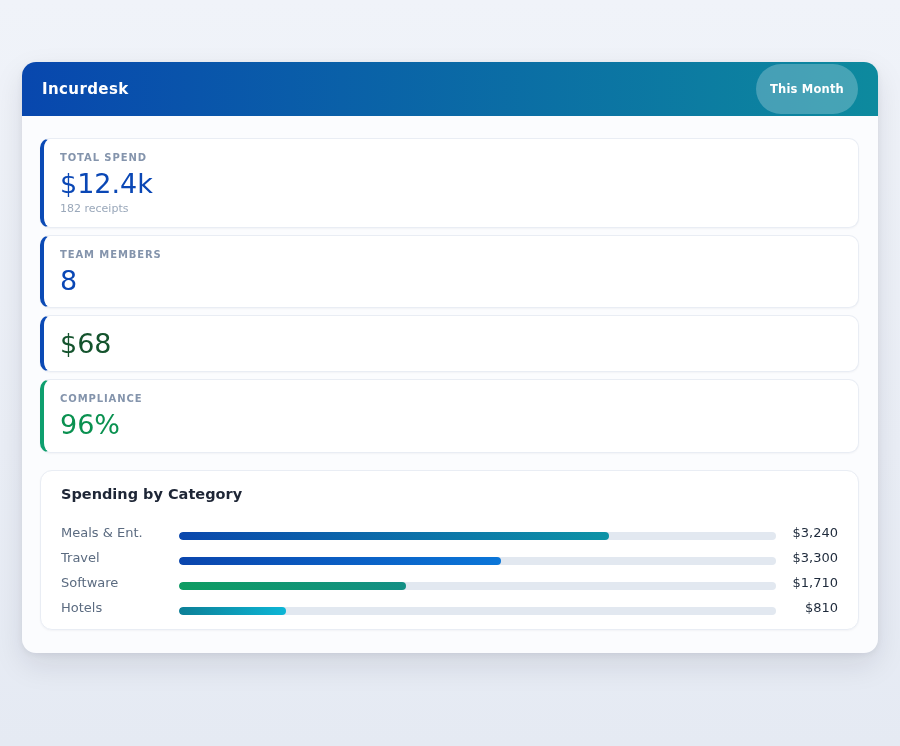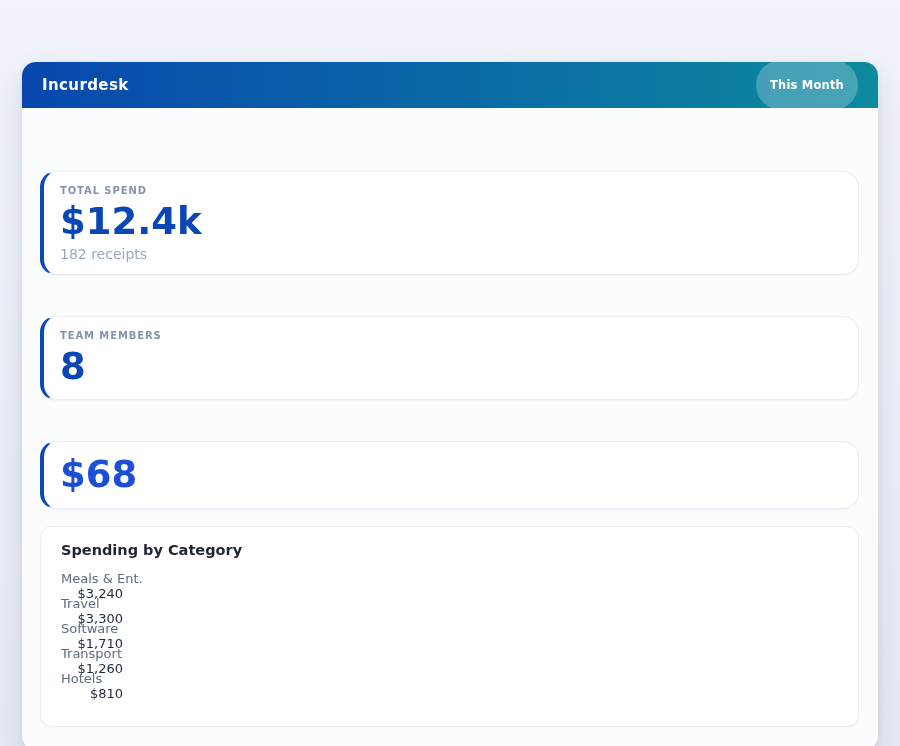--- a/index.html
+++ b/index.html
@@ -11,21 +11,21 @@
   }
   .app-window {
     width: 856px;
     margin: 62px 0 0 22px;
     background: #fbfcfe;
     border-radius: 14px;
     box-shadow: 0 12px 30px rgba(15, 23, 42, 0.10), 0 2px 6px rgba(15, 23, 42, 0.06);
     overflow: hidden;
   }
   .app-header {
-    height: 46px;
+    height: 54px;
     display: flex;
     align-items: center;
     justify-content: space-between;
     padding: 0 20px;
   }
   .app-title {
     color: #ffffff;
     font-size: 15px;
     font-weight: bold;
     letter-spacing: 0.4px;
@@ -43,63 +43,61 @@
     letter-spacing: 0.2px;
   }
   .content {
     padding: 22px 19px 23px 18px;
   }
   .stat-card {
     background: #ffffff;
     border: 1px solid #e9edf4;
     border-left-width: 4px;
     border-left-style: solid;
-    border-radius: 16px;
+    border-radius: 10px;
     padding: 13px 16px 12px 16px;
     margin-bottom: 7px;
     box-shadow: 0 1px 2px rgba(15, 23, 42, 0.04);
-    margin-top: 41px;
   }
   .stat-label {
     font-size: 10px;
     font-weight: bold;
     letter-spacing: 0.9px;
     color: #8494ac;
     text-transform: uppercase;
     margin-bottom: 6px;
   }
   .stat-value {
-    font-size: 37px;
-    font-weight: bold;
+    font-size: 27px;
+    font-weight: normal;
     line-height: 1.1;
   }
   .stat-subtitle {
-    font-size: 14px;
+    font-size: 11px;
     color: #9aa8ba;
     margin-top: 3px;
   }
   .chart-card {
     margin-top: 17px;
     background: #ffffff;
     border: 1px solid #e9edf4;
     border-radius: 12px;
-    padding: 15px 20px 30px 20px;
+    padding: 15px 20px 14px 20px;
     box-shadow: 0 1px 2px rgba(15, 23, 42, 0.04);
   }
   .chart-title {
     font-size: 14.5px;
     font-weight: bold;
     color: #1e2636;
     margin-bottom: 13px;
   }
   .chart-row {
     display: flex;
-    align-items: flex-start;
+    align-items: flex-end;
     height: 25px;
-    flex-direction: column;
   }
   .row-label {
     width: 118px;
     flex: none;
     font-size: 13px;
     color: #5b6b80;
   }
   .bar-track {
     flex: 1;
     height: 8px;
@@ -136,23 +134,27 @@
       <div class="stat-value" style="color: rgb(10, 71, 181);">$12.4k</div>
       <div class="stat-subtitle">182 receipts</div>
     </div>
 
     <div class="stat-card" style="border-left-color: rgb(11, 74, 181);">
       <div class="stat-label">TEAM MEMBERS</div>
       <div class="stat-value" style="color: rgb(10, 71, 181);">8</div>
     </div>
 
     <div class="stat-card" style="border-left-color: rgb(11, 74, 181);">
-      <div class="stat-value" style="color: #1d4ed8;">$68</div>
+      <div class="stat-value" style="color: #14532d;">$68</div>
     </div>
 
+    <div class="stat-card" style="border-left-color: rgb(14, 159, 110);">
+      <div class="stat-label">COMPLIANCE</div>
+      <div class="stat-value" style="color: rgb(10, 145, 80);">96%</div>
+    </div>
 
     <div class="chart-card">
       <div class="chart-title">Spending by Category</div>
 
       <div class="chart-row">
         <div class="row-label">Meals &amp; Ent.</div>
         <div class="bar-track" style="background: rgb(226, 232, 240);">
           <div class="bar-fill" style="width: 72%; background: linear-gradient(90deg, rgb(10, 71, 173), rgb(13, 147, 166));"></div>
         </div>
         <div class="row-value">$3,240</div>
@@ -167,27 +169,20 @@
       </div>
 
       <div class="chart-row">
         <div class="row-label">Software</div>
         <div class="bar-track" style="background: rgb(226, 232, 240);">
           <div class="bar-fill" style="width: 38%; background: linear-gradient(90deg, rgb(14, 156, 98), rgb(19, 143, 133));"></div>
         </div>
         <div class="row-value">$1,710</div>
       </div>
 
-      <div class="chart-row">
-        <div class="row-label">Transport</div>
-        <div class="bar-track" style="background: rgb(226, 232, 240);">
-          <div class="bar-fill" style="width: 28%; background: linear-gradient(90deg, rgb(116, 48, 220), rgb(157, 59, 242));"></div>
-        </div>
-        <div class="row-value">$1,260</div>
-      </div>
 
       <div class="chart-row">
         <div class="row-label">Hotels</div>
         <div class="bar-track" style="background: rgb(226, 232, 240);">
           <div class="bar-fill" style="width: 18%; background: linear-gradient(90deg, rgb(12, 127, 150), rgb(13, 182, 214));"></div>
         </div>
         <div class="row-value">$810</div>
       </div>
 
     </div>

